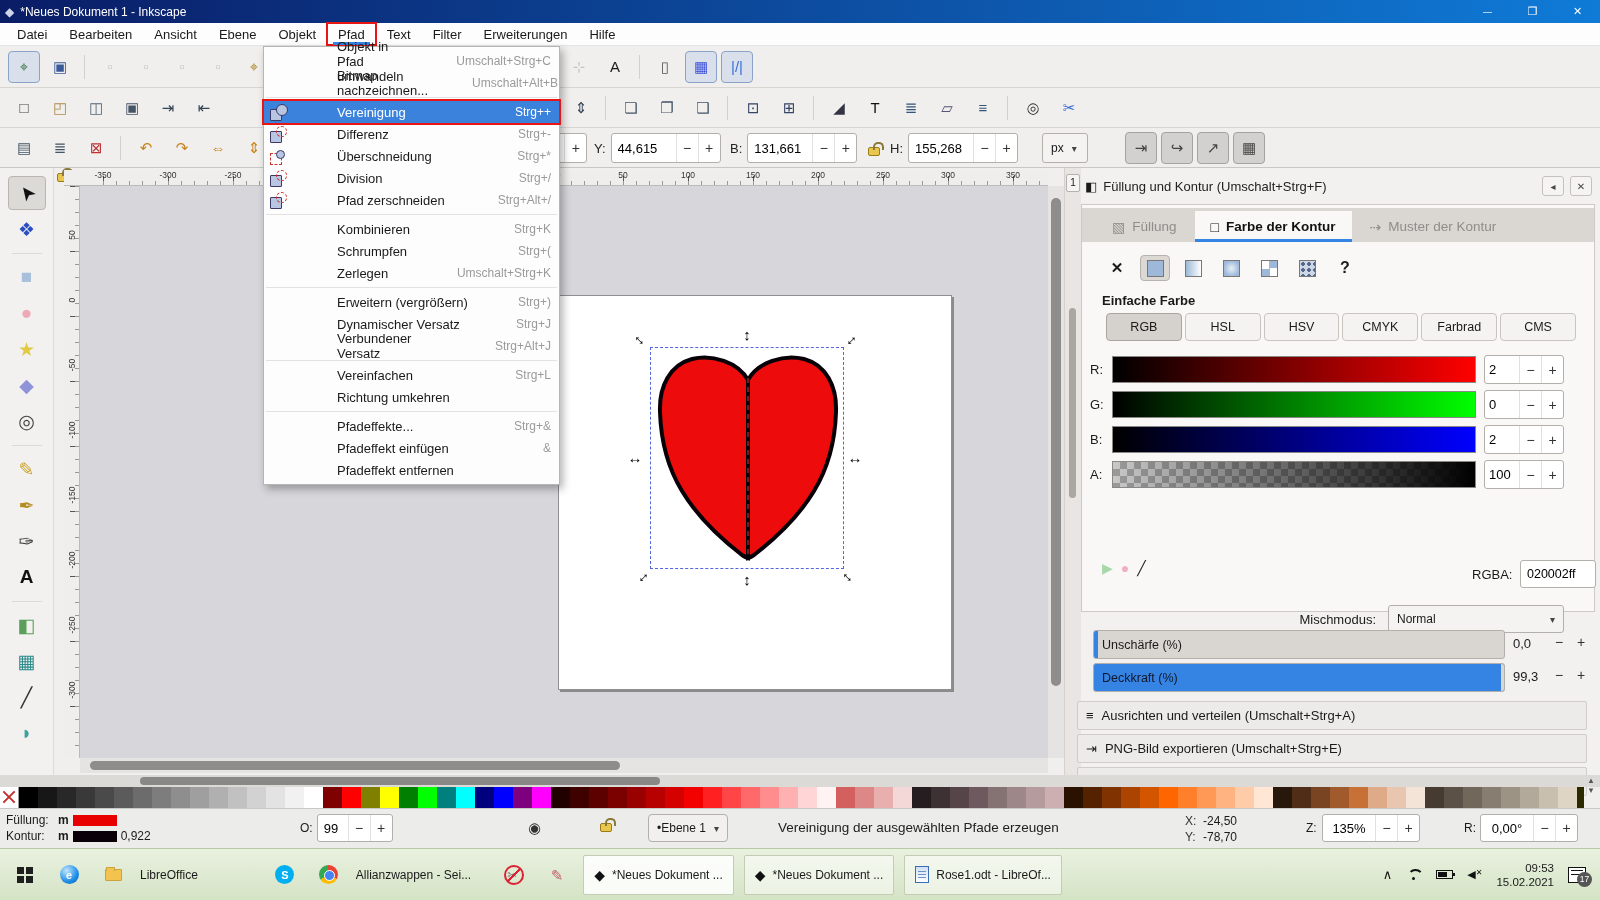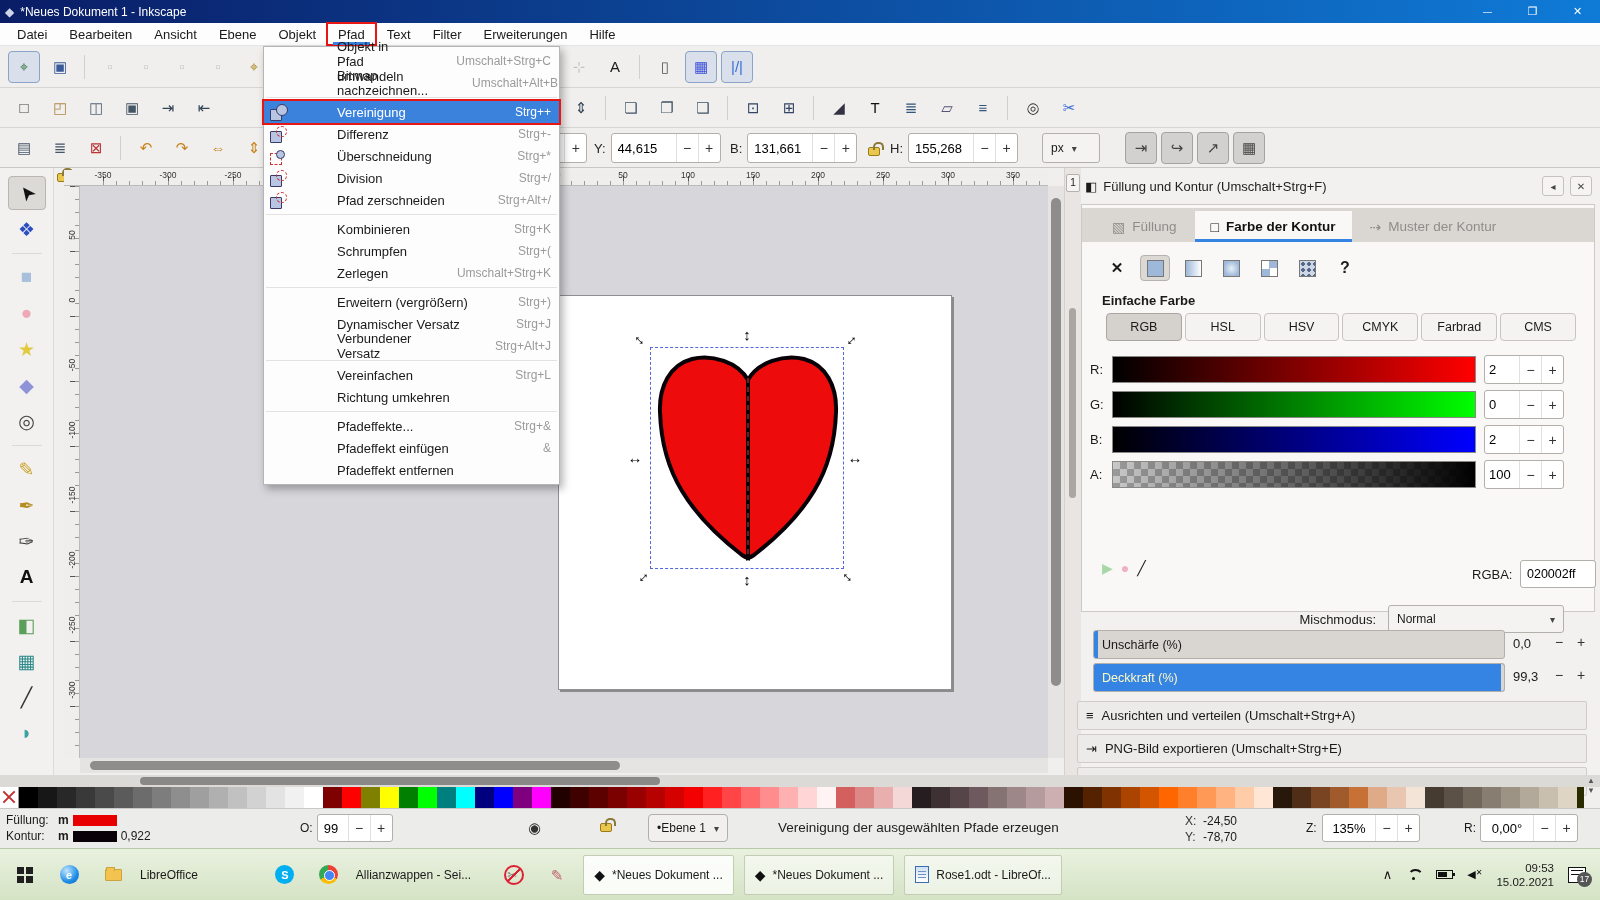--- a/index.html
+++ b/index.html
@@ -124,21 +124,21 @@
   #rgba-row { position:absolute; left:20px; top:355px; width:480px; height:30px; }
   .mini-ico { font-size:14px; margin-right:8px; }
   #rgba-label { position:absolute; left:370px; top:7px; font-size:13px; }
   #rgba-field { position:absolute; left:418px; top:0; width:76px; height:28px; background:#fff; border:1px solid #b3afab; border-radius:3px; font-size:12.5px; padding:0 6px; font-family:inherit; }
   #blend-row { position:absolute; left:0; top:400px; width:514px; }
   #blend-label { position:absolute; right:220px; top:7px; font-size:13px; }
   #blend-dd { position:absolute; left:306px; top:0; width:176px; }
   #blend-dd .dd { justify-content:space-between; height:28px; background:#f5f3f2; }
   .gslider { position:absolute; left:12px; width:412px; height:29px; border:1px solid #b3afab; border-radius:3px; background:#d9d5d1; overflow:hidden; display:flex; align-items:center; padding-left:8px; font-size:12.5px; }
   #blur-row .gslider::before { content:""; position:absolute; left:0; top:0; bottom:0; width:4px; background:#3584e4; }
-  #opacity-row .gslider { background:#3584e4; color:#fef9c3; }
+  #opacity-row .gslider { background:#3584e4; color:#0f172a; }
   #opacity-row .gslider::after { content:""; position:absolute; right:0; top:0; bottom:0; width:3px; background:#d9d5d1; }
   .gs-val { position:absolute; left:432px; top:6px; font-size:13px; }
   .gs-m { position:absolute; left:474px; top:4px; font-size:14px; color:#333; }
   .gs-p { position:absolute; left:496px; top:4px; font-size:14px; color:#333; }
   .gs-m::before { content:"−"; } .gs-p::before { content:"+"; }
   #blur-row { position:absolute; left:16px; top:462px; width:514px; height:30px; }
   #opacity-row { position:absolute; left:16px; top:495px; width:514px; height:30px; }
   .collapsed-bar { position:absolute; left:12px; width:510px; height:29px; background:#edebe9; border:1px solid #d0ccc8; border-radius:2px; display:flex; align-items:center; gap:8px; padding:0 8px; font-size:13px; }
   .cb-icon { font-size:13px; }
 
@@ -441,21 +441,21 @@
   </div>
   <span class="mini-lock abs" style="left:868px;top:16px"></span>
   <div class="num-unit" style="left:890px">
     <span class="nf-label">H:</span>
     <div class="num-field">
         <input readonly="" value="155,268" style="">
         <span class="sp m"></span>
         <span class="sp p"></span>
       </div>
   </div>
-  <div class="dd abs" style="left:1042px;top:5px;width:58px">
+  <div class="dd abs" style="left:1042px;top:5px;width:46px">
       <span>px</span>
     </div>
   <div class="bar" style="left:1125px">
 
   <div class="tbtn pressed" style="background:#d3d1cf;border:1px solid #a5a3a0">
         <span class="glyph">⇥</span>
       </div>
       <div class="tbtn pressed" style="background:#d3d1cf;border:1px solid #a5a3a0">
         <span class="glyph">↪</span>
       </div>

